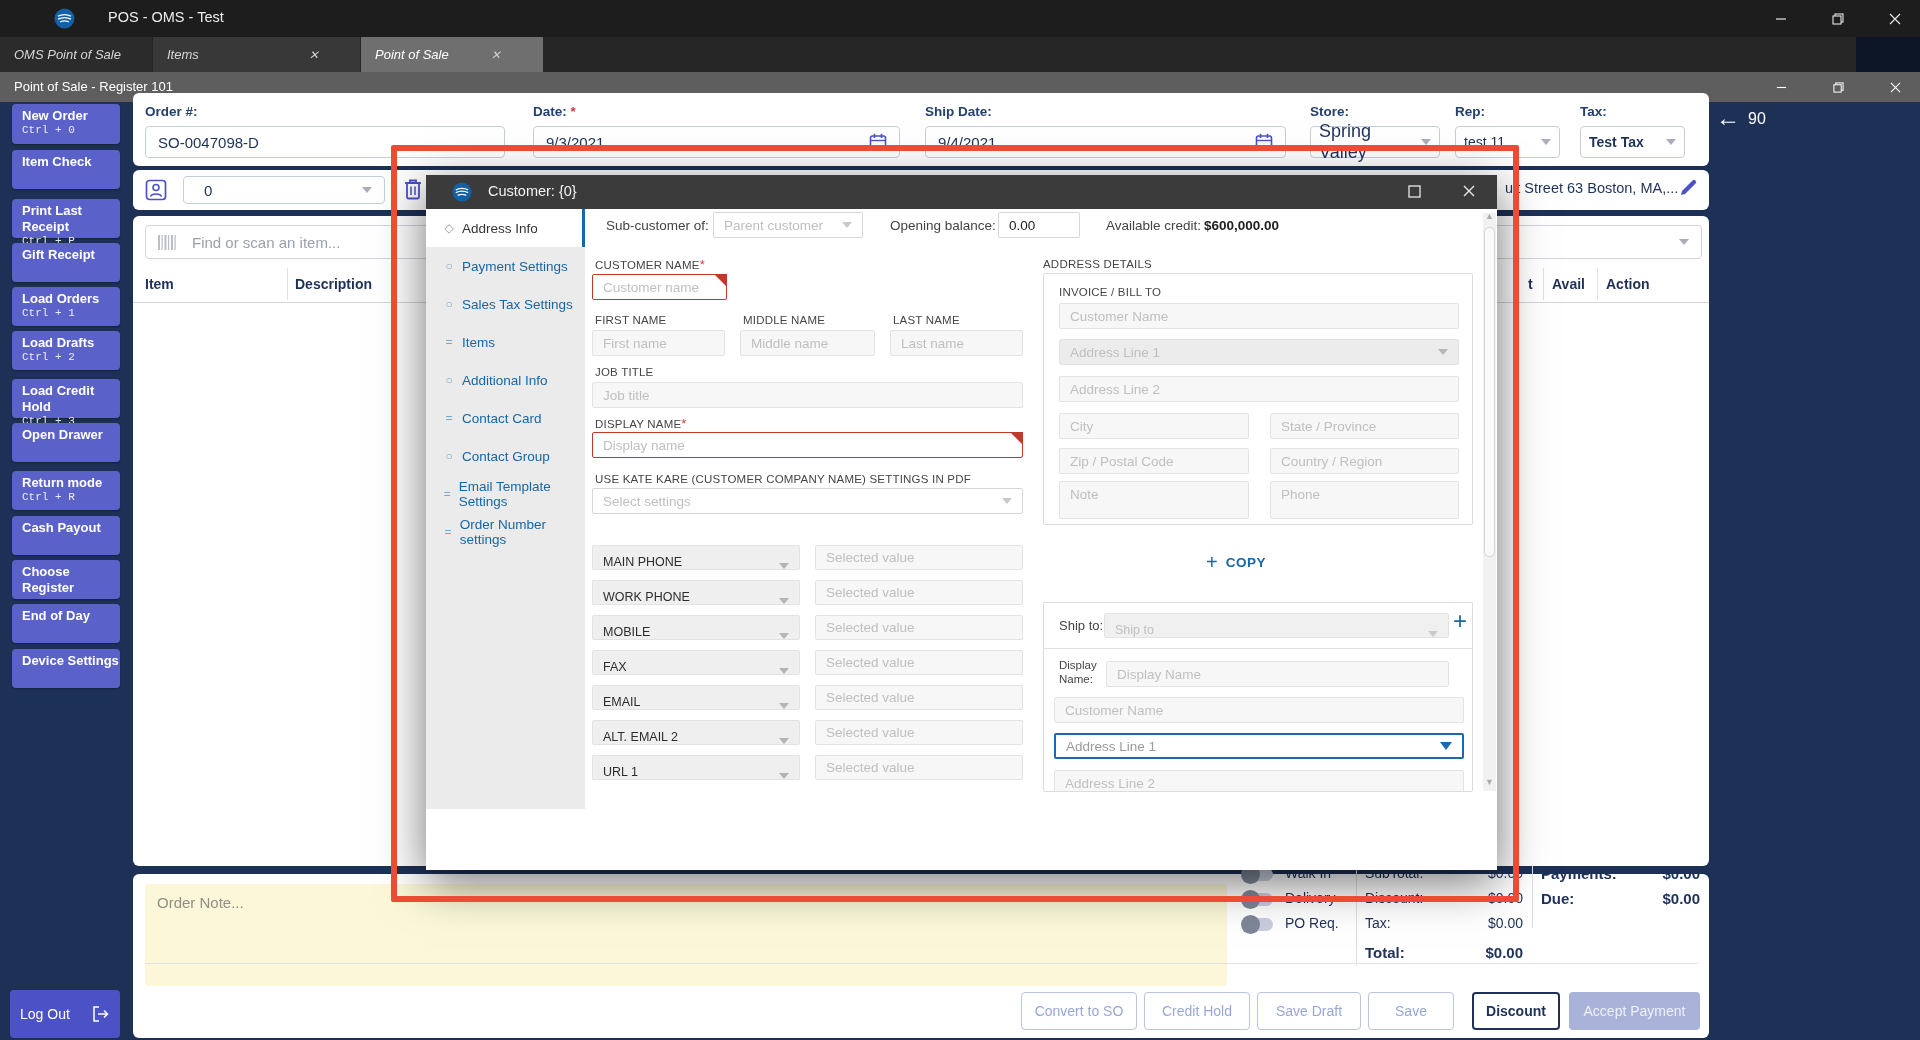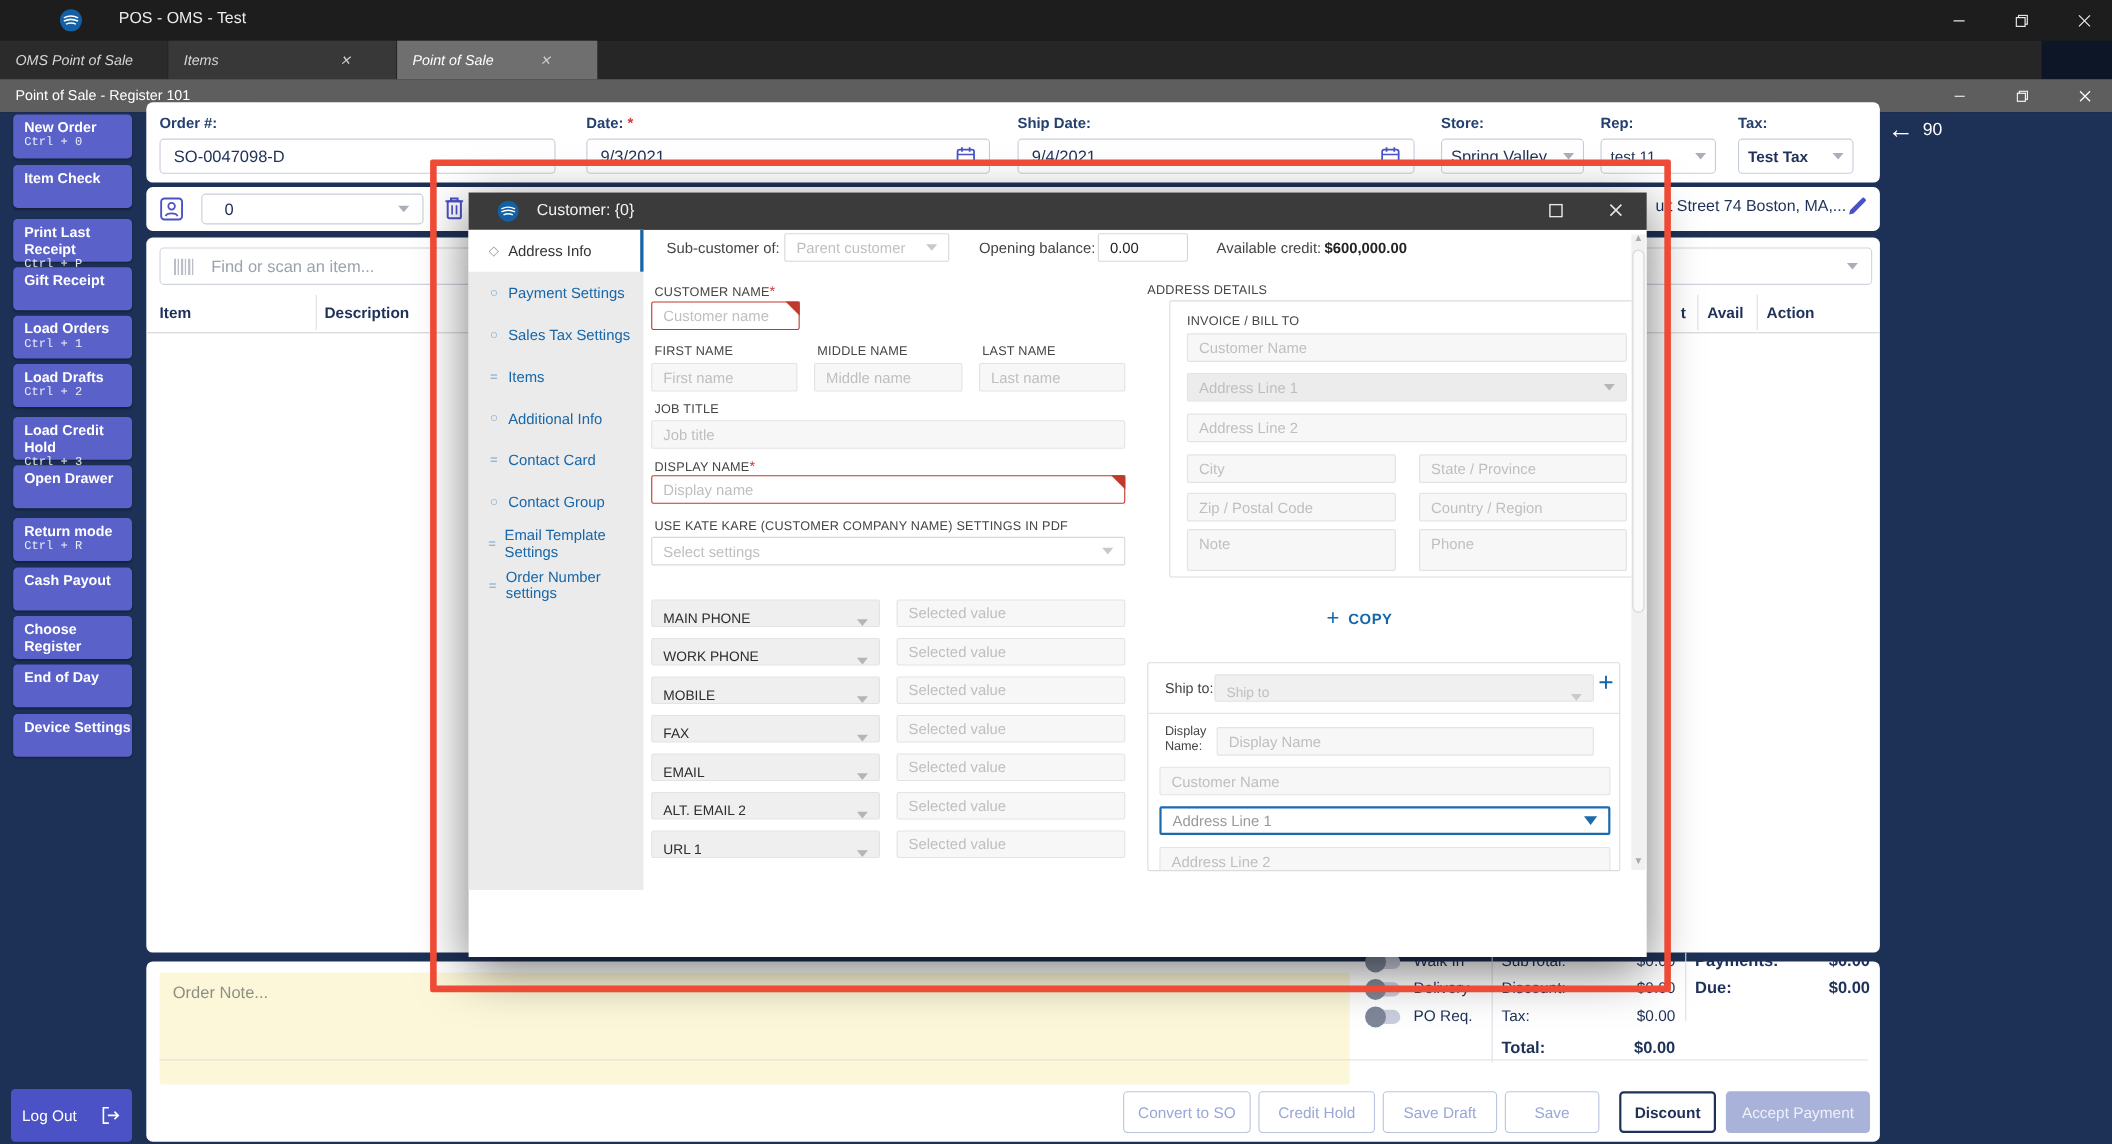--- a/index.html
+++ b/index.html
@@ -229,21 +229,21 @@
             <rect x="1.5" y="3" width="15" height="13" rx="2" fill="none" stroke="#4a52c6" stroke-width="1.6"></rect>
             <line x1="5.5" y1="0.8" x2="5.5" y2="5" stroke="#4a52c6" stroke-width="1.6"></line>
             <line x1="12.5" y1="0.8" x2="12.5" y2="5" stroke="#4a52c6" stroke-width="1.6"></line>
             <line x1="1.5" y1="7.5" x2="16.5" y2="7.5" stroke="#4a52c6" stroke-width="1.4"></line>
           </svg>
         </span>
     </div>
 
     <span class="flabel" style="left:1177px;top:11px;"><span>Store:</span></span>
     <div class="finput spread" style="left:1177px;top:33px;width:130px;padding:0 8px;">
-      <span style="font-size:15px;">Spring Valley</span>
+      <span style="font-size:18px;">Spring Valley</span>
         <span class="arrow"></span>
     </div>
 
     <span class="flabel" style="left:1322px;top:11px;"><span>Rep:</span></span>
     <div class="finput spread" style="left:1322px;top:33px;width:105px;padding:0 8px;">
       <span style="font-size:14px;">test 11</span>
         <span class="arrow"></span>
     </div>
 
     <span class="flabel" style="left:1447px;top:11px;"><span>Tax:</span></span>
@@ -267,21 +267,21 @@
     </div>
     <span class="abs" style="left:270px;top:8px;">
         <svg width="20" height="23" viewBox="0 0 20 23">
           <path d="M2 5 h16" stroke="#4a52c6" stroke-width="1.8"></path>
           <path d="M7 5 V2.5 h6 V5" fill="none" stroke="#4a52c6" stroke-width="1.8"></path>
           <rect x="4" y="5" width="12" height="15.5" rx="1.5" fill="none" stroke="#4a52c6" stroke-width="1.8"></rect>
           <line x1="8" y1="8.5" x2="8" y2="17" stroke="#4a52c6" stroke-width="1.5"></line>
           <line x1="12" y1="8.5" x2="12" y2="17" stroke="#4a52c6" stroke-width="1.5"></line>
         </svg>
       </span>
-    <span class="abs" style="left:1372px;top:10px;font-size:14.5px;color:#1e3158;">uit Street 74 Boston, MA,...</span>
+    <span class="abs" style="left:1372px;top:10px;font-size:14.5px;color:#1e3158;">uit Street 63 Boston, MA,...</span>
     <span class="abs" style="left:1545px;top:8px;">
         <svg width="20" height="20" viewBox="0 0 20 20">
           <path d="M3 17 l1-4 L14.5 2.5 a1.8 1.8 0 0 1 2.8 0 l0.2 0.2 a1.8 1.8 0 0 1 0 2.8 L7 16 Z" fill="#4a52c6"></path>
         </svg>
       </span>
   </div>
 
   <div class="card" style="left:133px;top:216px;width:1576px;height:650px;">
     <div class="finput" style="left:12px;top:9px;width:1245px;height:34px;border-color:#cfd4dd;">
       <span style="margin-right:14px;">
@@ -521,21 +521,21 @@
       </div>
     <div class="gsel" style="left:166px;top:580px;width:208px;">
         <span>URL 1</span>
         <span class="arrow" style="border-top-color:#b5b5b5;"></span>
       </div>
     <div class="mfld" style="left:389px;top:580px;width:208px;height:25px;">
         <span>Selected value</span>
       </div>
 
     <span class="mlbl" style="left:617px;top:83px;">ADDRESS DETAILS</span>
-    <div class="mbox" style="left:617px;top:98px;width:430px;height:252px;margin-left:20px;">
+    <div class="mbox" style="left:617px;top:98px;width:430px;height:252px;">
       <span class="mlbl" style="left:15px;top:12px;">INVOICE / BILL TO</span>
       <div class="mfld" style="left:15px;top:29px;width:400px;">
           <span>Customer Name</span>
         </div>
       <div class="mfld darker spread" style="left:15px;top:65px;width:400px;">
           <span>Address Line 1</span>
           <span class="arrow" style="border-top-color:#b5b5b5;"></span>
         </div>
       <div class="mfld" style="left:15px;top:102px;width:400px;">
           <span>Address Line 2</span>

